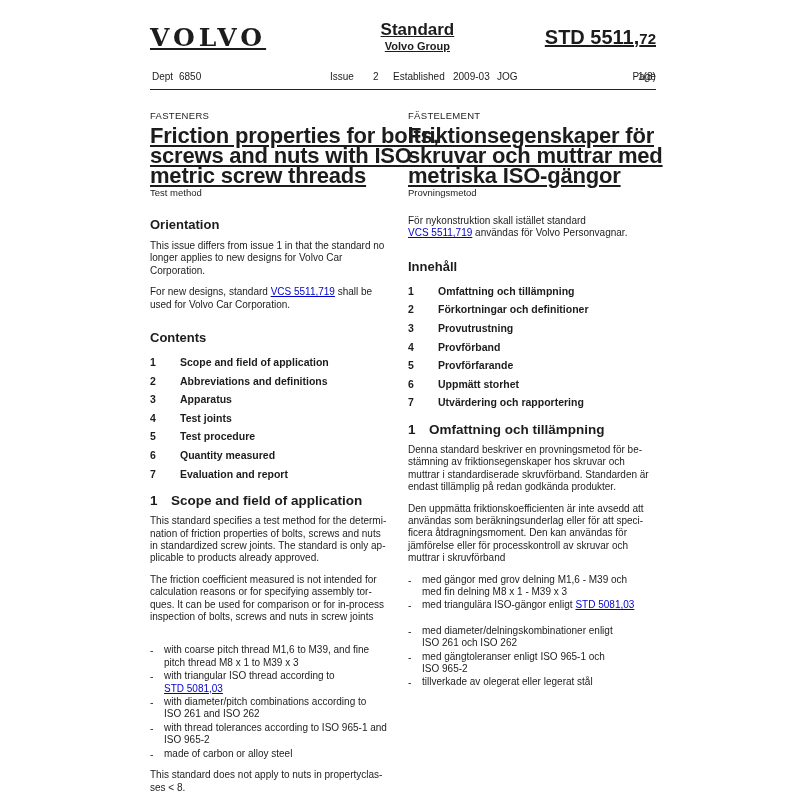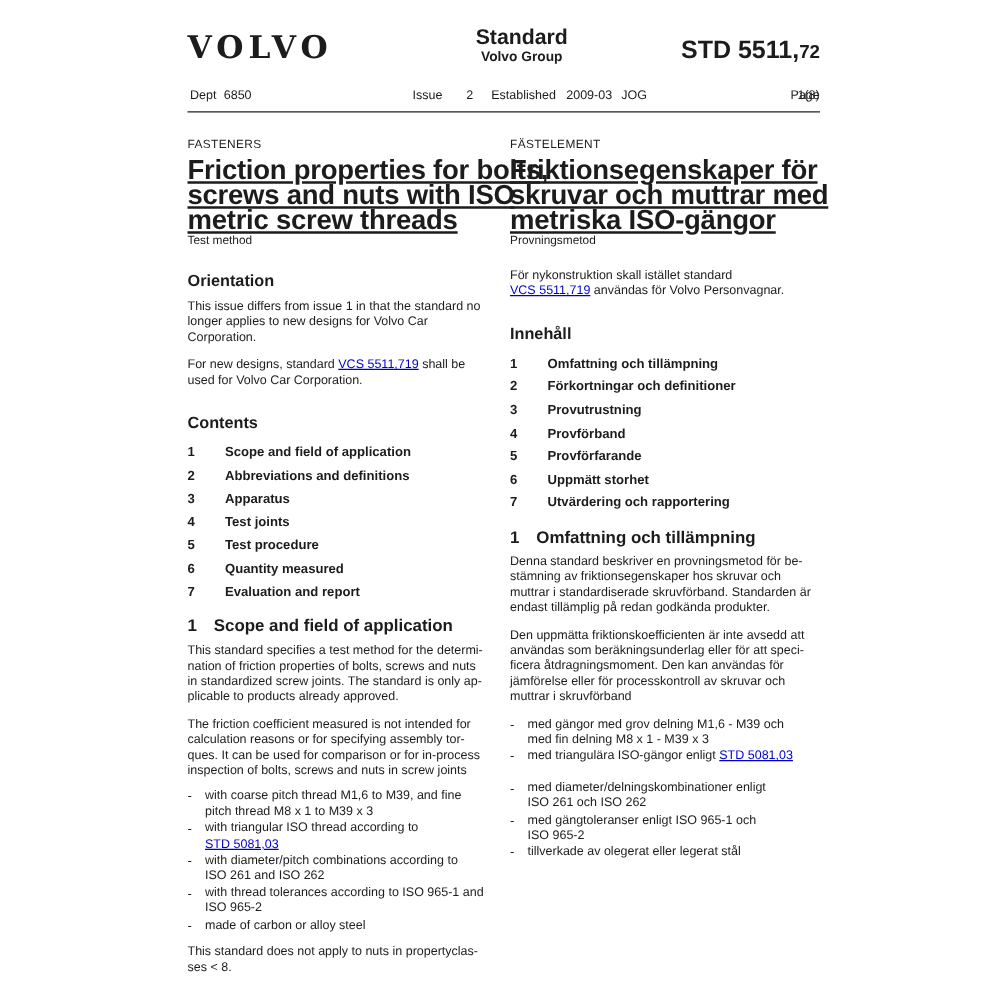--- a/index.html
+++ b/index.html
@@ -9,21 +9,21 @@
     width: 800px;
     height: 800px;
     background: #ffffff;
     font-family: "Liberation Sans", sans-serif;
     color: #1c1c1c;
     overflow: hidden;
   }
   .doc { position: absolute; left: 150px; top: 20px; width: 506px; }
 
   
-  .masthead { display: flex; align-items: flex-end; }
+  .masthead { display: flex; align-items: center; text-decoration: underline; }
   .logo {
     width: 140px;
     font-family: "DejaVu Serif", serif;
     font-weight: bold;
     font-size: 25px;
     letter-spacing: 4px;
     margin-top: 3px;
   }
   .masthead-center { flex: 1; text-align: center; }
   .doc-type { font-size: 17px; font-weight: bold; line-height: 1.15; }
@@ -58,21 +58,21 @@
     letter-spacing: -0.2px;
     text-decoration: underline;
   }
   .subtitle { font-size: 9.5px; margin: 1px 0 17px 0; }
 
   h2.sec { font-size: 13px; font-weight: bold; margin: 19px 0 8px 0; }
   h2.sec1 { font-size: 13.5px; font-weight: bold; margin: 10px 0 7px 0; }
   h2.sec1 .num { display: inline-block; width: 21px; }
 
   p.body { font-size: 10px; line-height: 12.4px; margin: 0 0 9px 0; white-space: pre; }
-  p.mb-xl { margin-bottom: 8px; }
+  p.mb-xl { margin-bottom: 21px; }
 
   .toc { margin: 2px 0 0 0; }
   .toc-row { display: flex; font-size: 10.5px; font-weight: bold; line-height: 18.6px; }
   .toc-num { width: 30px; flex: none; }
 
   .bullets { margin: 3px 0 9px 0; }
   .bullet { display: flex; margin-bottom: 1px; }
   .bullet .dash { width: 14px; flex: none; font-size: 10.5px; line-height: 12.4px; }
   .bullet p.body { margin: 0; }
   .bullet.gap-after { margin-bottom: 13px; }

